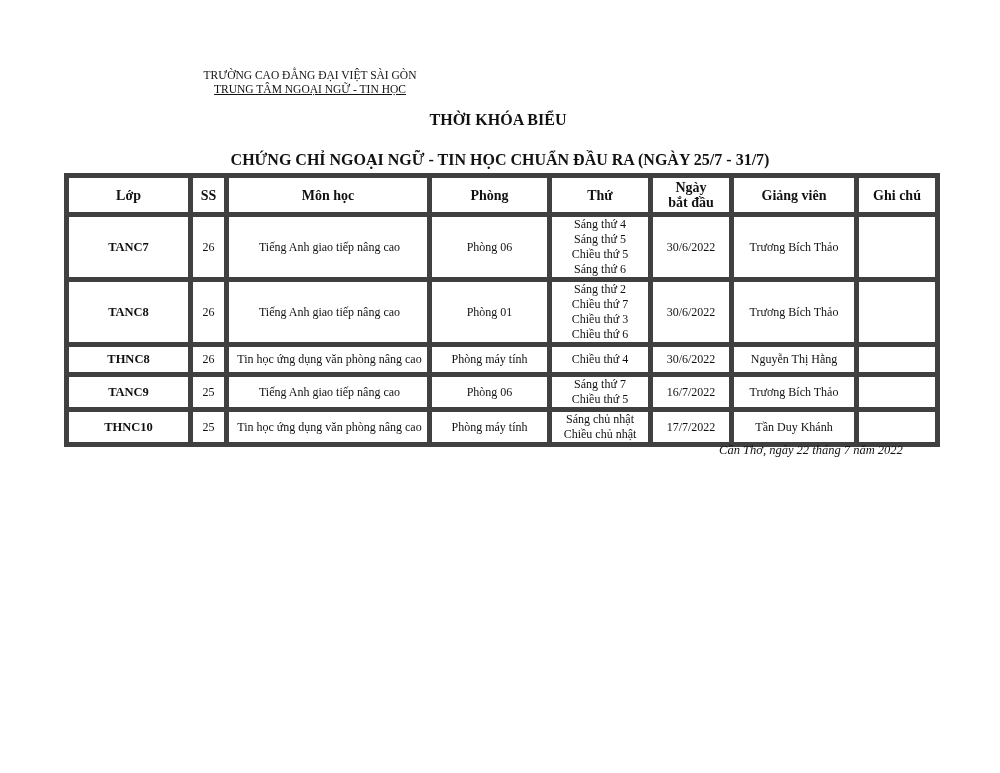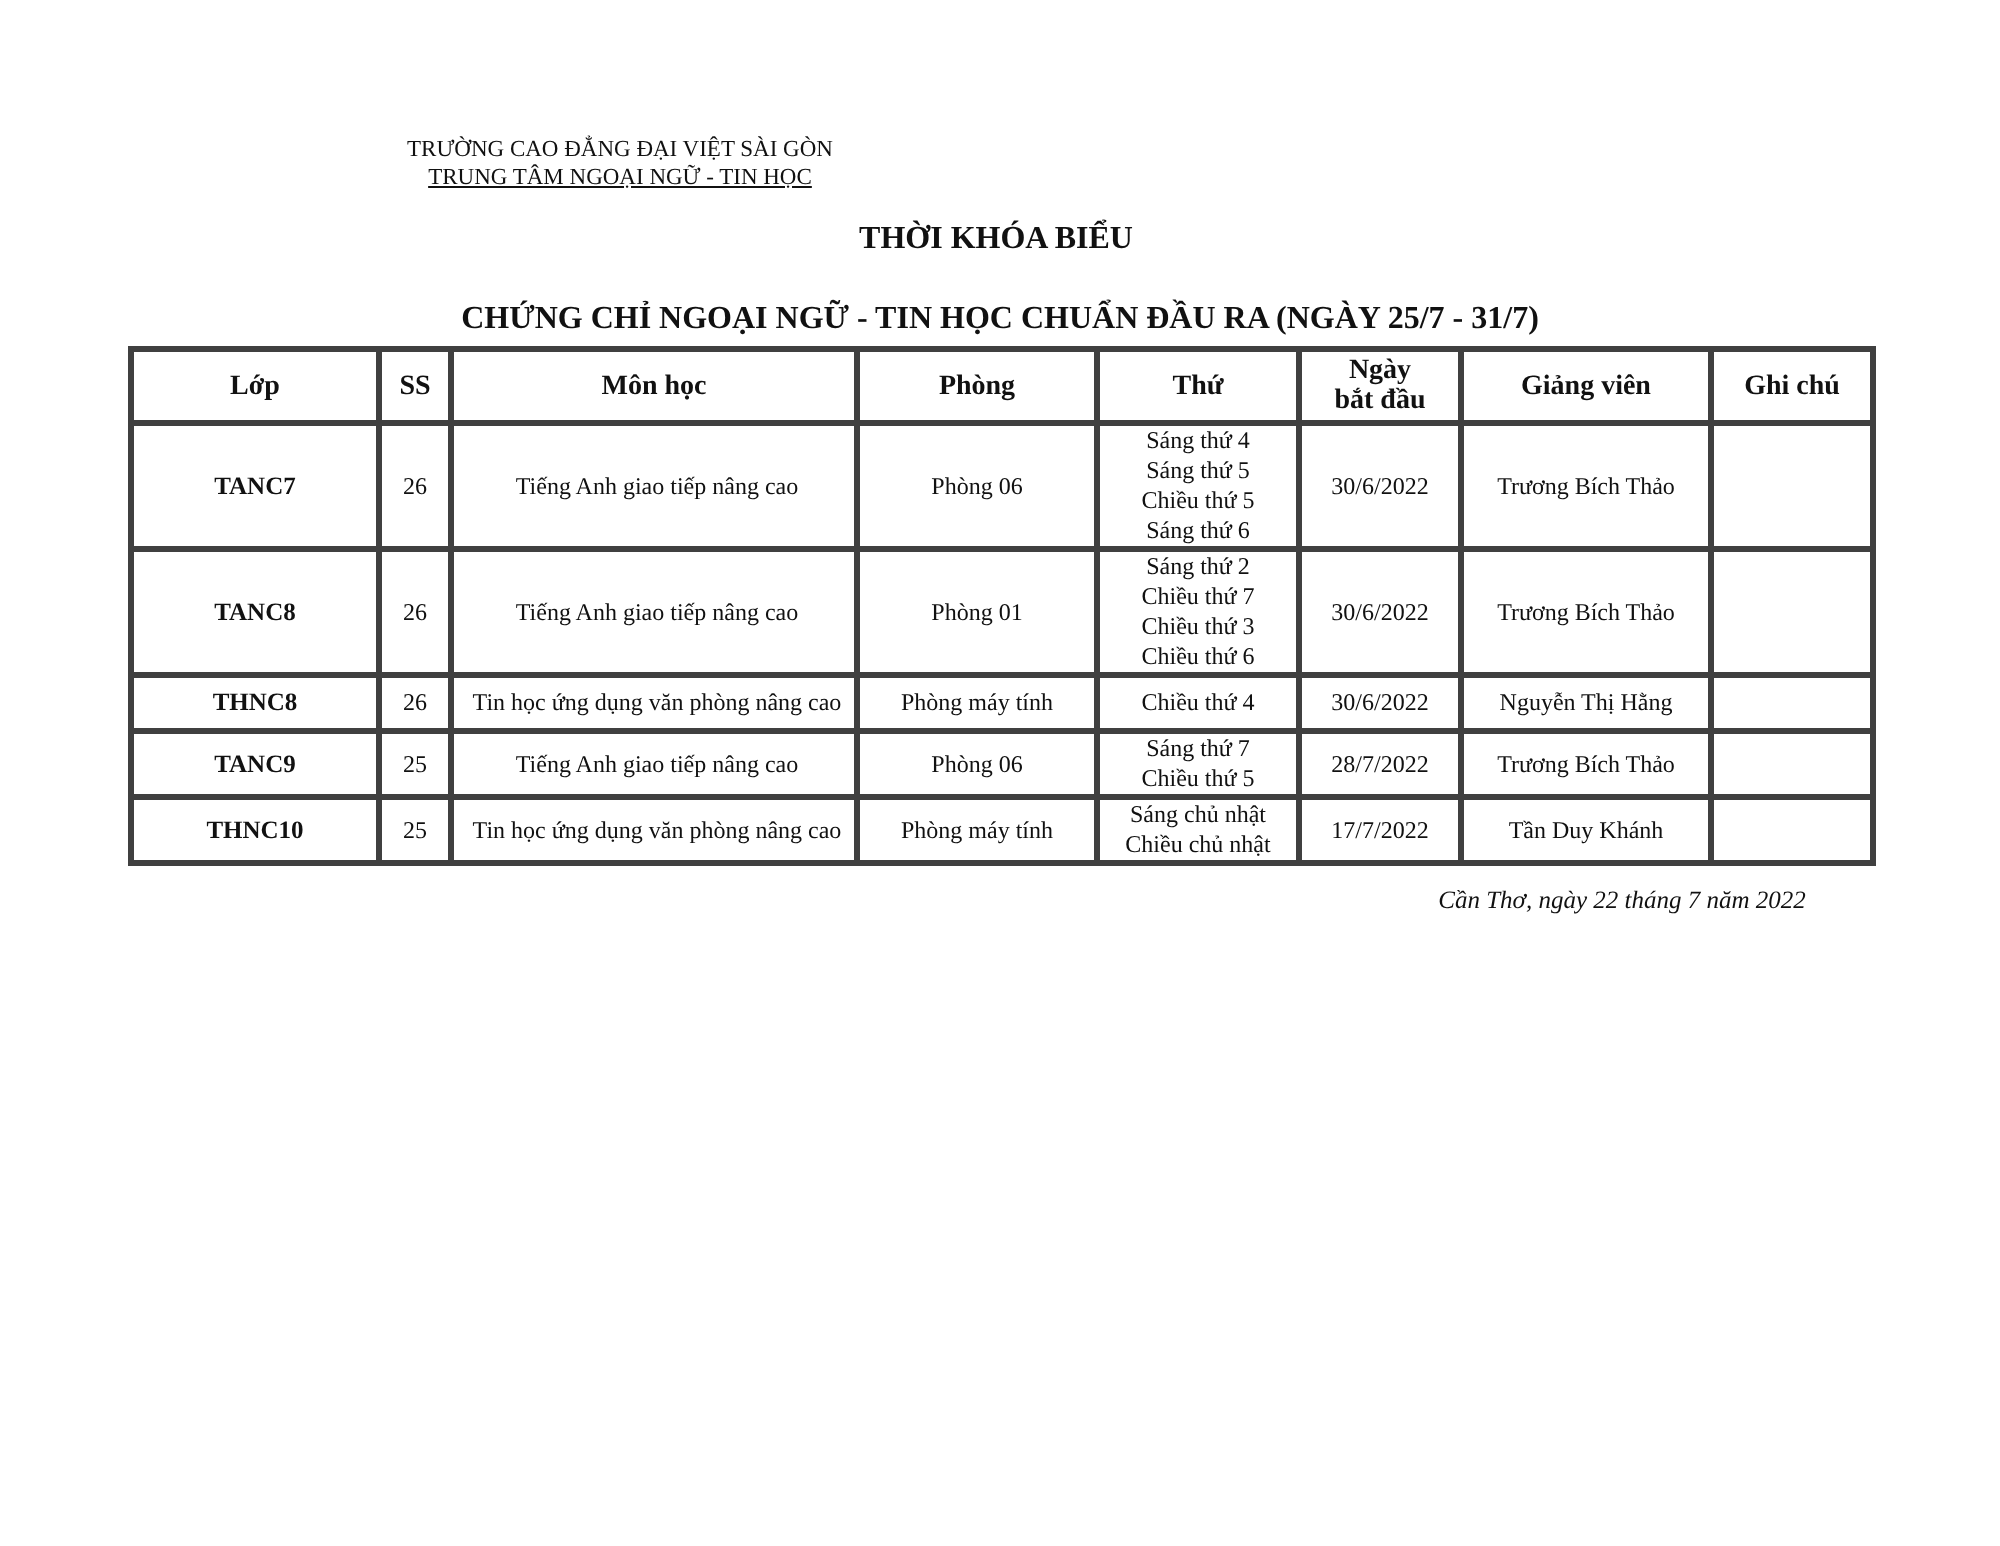--- a/index.html
+++ b/index.html
@@ -12,21 +12,21 @@
     .org2 { top: 82px; text-decoration: underline; }
     .title { position: absolute; left: 0; width: 1000px; text-align: center; font-weight: bold; }
     .title1 { top: 111px; font-size: 16px; left: -2px; }
     .title2 { top: 131px; font-size: 16px; margin-top: 20px; }
     table.tkb {
       position: absolute; left: 64px; top: 173px;
       border-collapse: collapse; table-layout: fixed; width: 871px;
       font-size: 12px;
     }
     table.tkb td, table.tkb th {
-      border: 3px solid #404040; padding: 0; text-align: center; vertical-align: middle; line-height: 15px;
+      border: 5px solid #404040; padding: 0; text-align: center; vertical-align: middle; line-height: 15px;
     }
     table.tkb th { font-weight: bold; font-size: 14px; height: 34px; }
     table.tkb th.two { font-size: 14px; line-height: 14px; }
     td.lop { font-weight: bold; font-size: 12.5px; }
     td.mon { text-align: center; padding-left: 3px !important; }
     .row-4 td { height: 60px; }
     .row-1 td { height: 25px; margin-top: 28px; }
     .row-2 td { height: 30px; }
     .thu-line { display: block; line-height: 15px; }
     .footer { position: absolute; top: 443px; left: 700px; width: 222px; text-align: center; font-style: italic; font-size: 12.5px; }
@@ -111,21 +111,21 @@
     </tr>
     <tr class="row-2">
       <td class="lop">TANC9</td>
       <td>25</td>
       <td class="mon">Tiếng Anh giao tiếp nâng cao</td>
       <td>Phòng 06</td>
       <td>
         <span class="thu-line">Sáng thứ 7</span>
         <span class="thu-line">Chiều thứ 5</span>
       </td>
-      <td>28/7/2022</td>
+      <td>16/7/2022</td>
       <td>Trương Bích Thảo</td>
       <td></td>
     </tr>
     <tr class="row-2">
       <td class="lop">THNC10</td>
       <td>25</td>
       <td class="mon">Tin học ứng dụng văn phòng nâng cao</td>
       <td>Phòng máy tính</td>
       <td>
         <span class="thu-line">Sáng chủ nhật</span>

